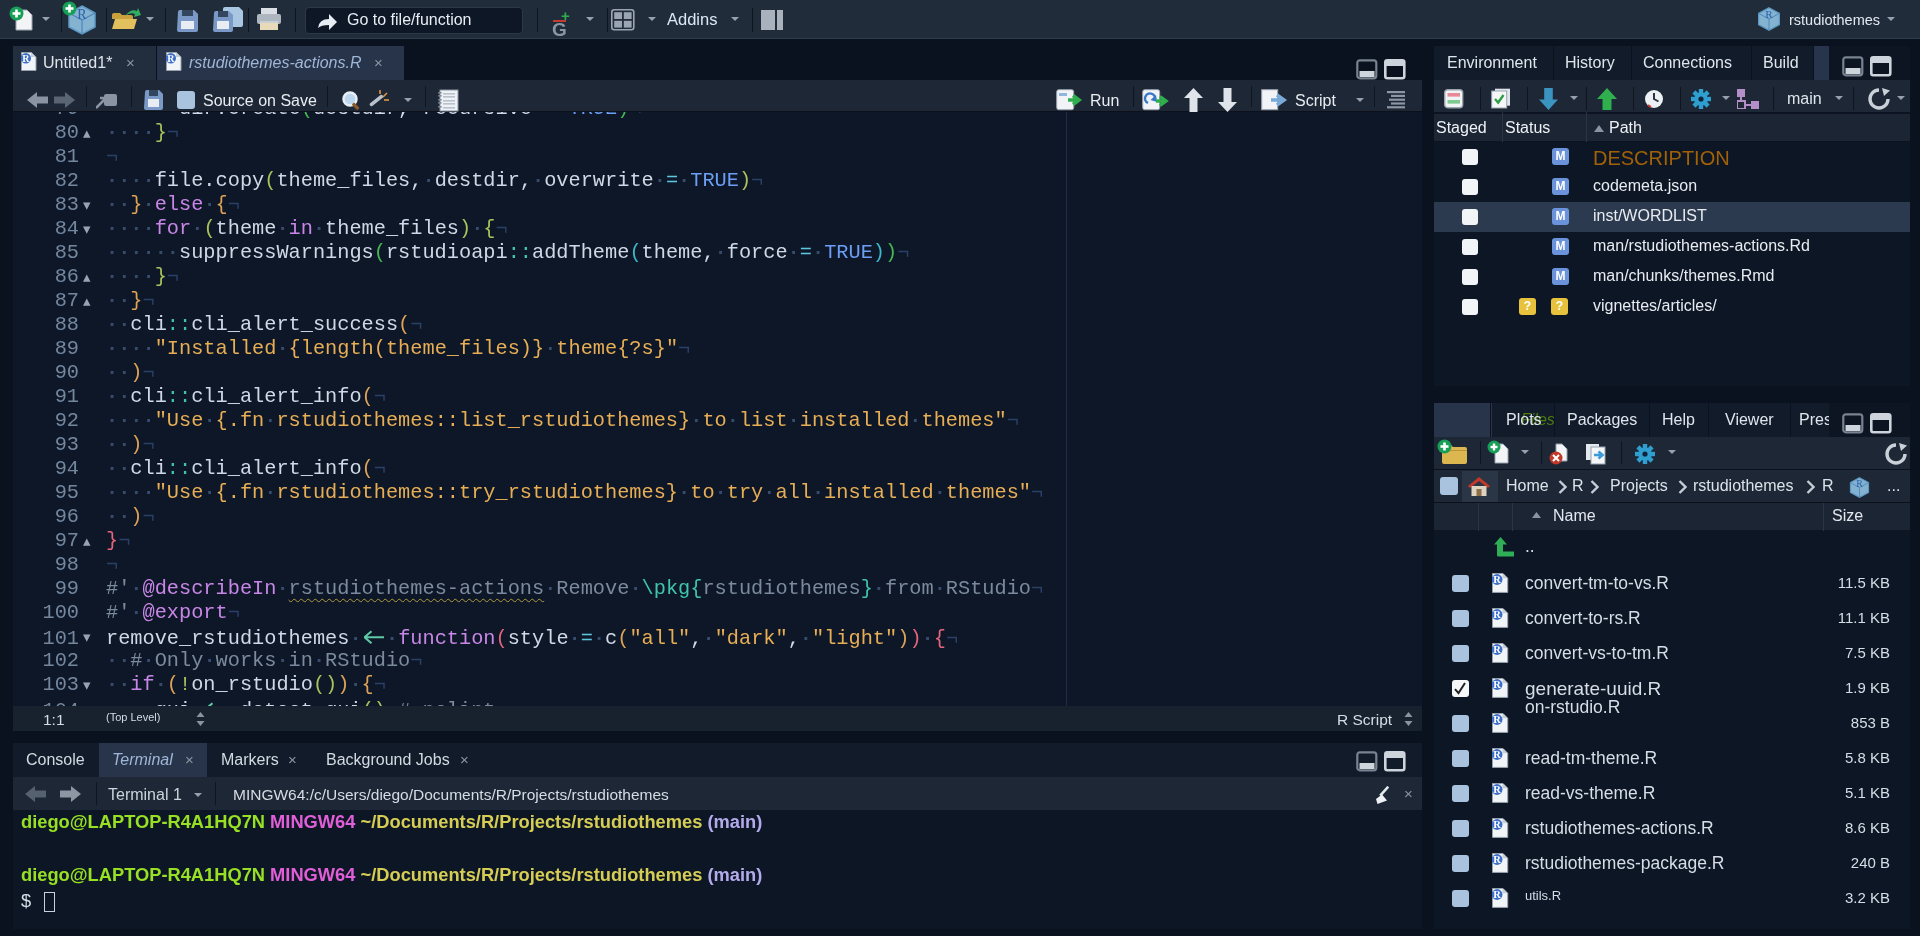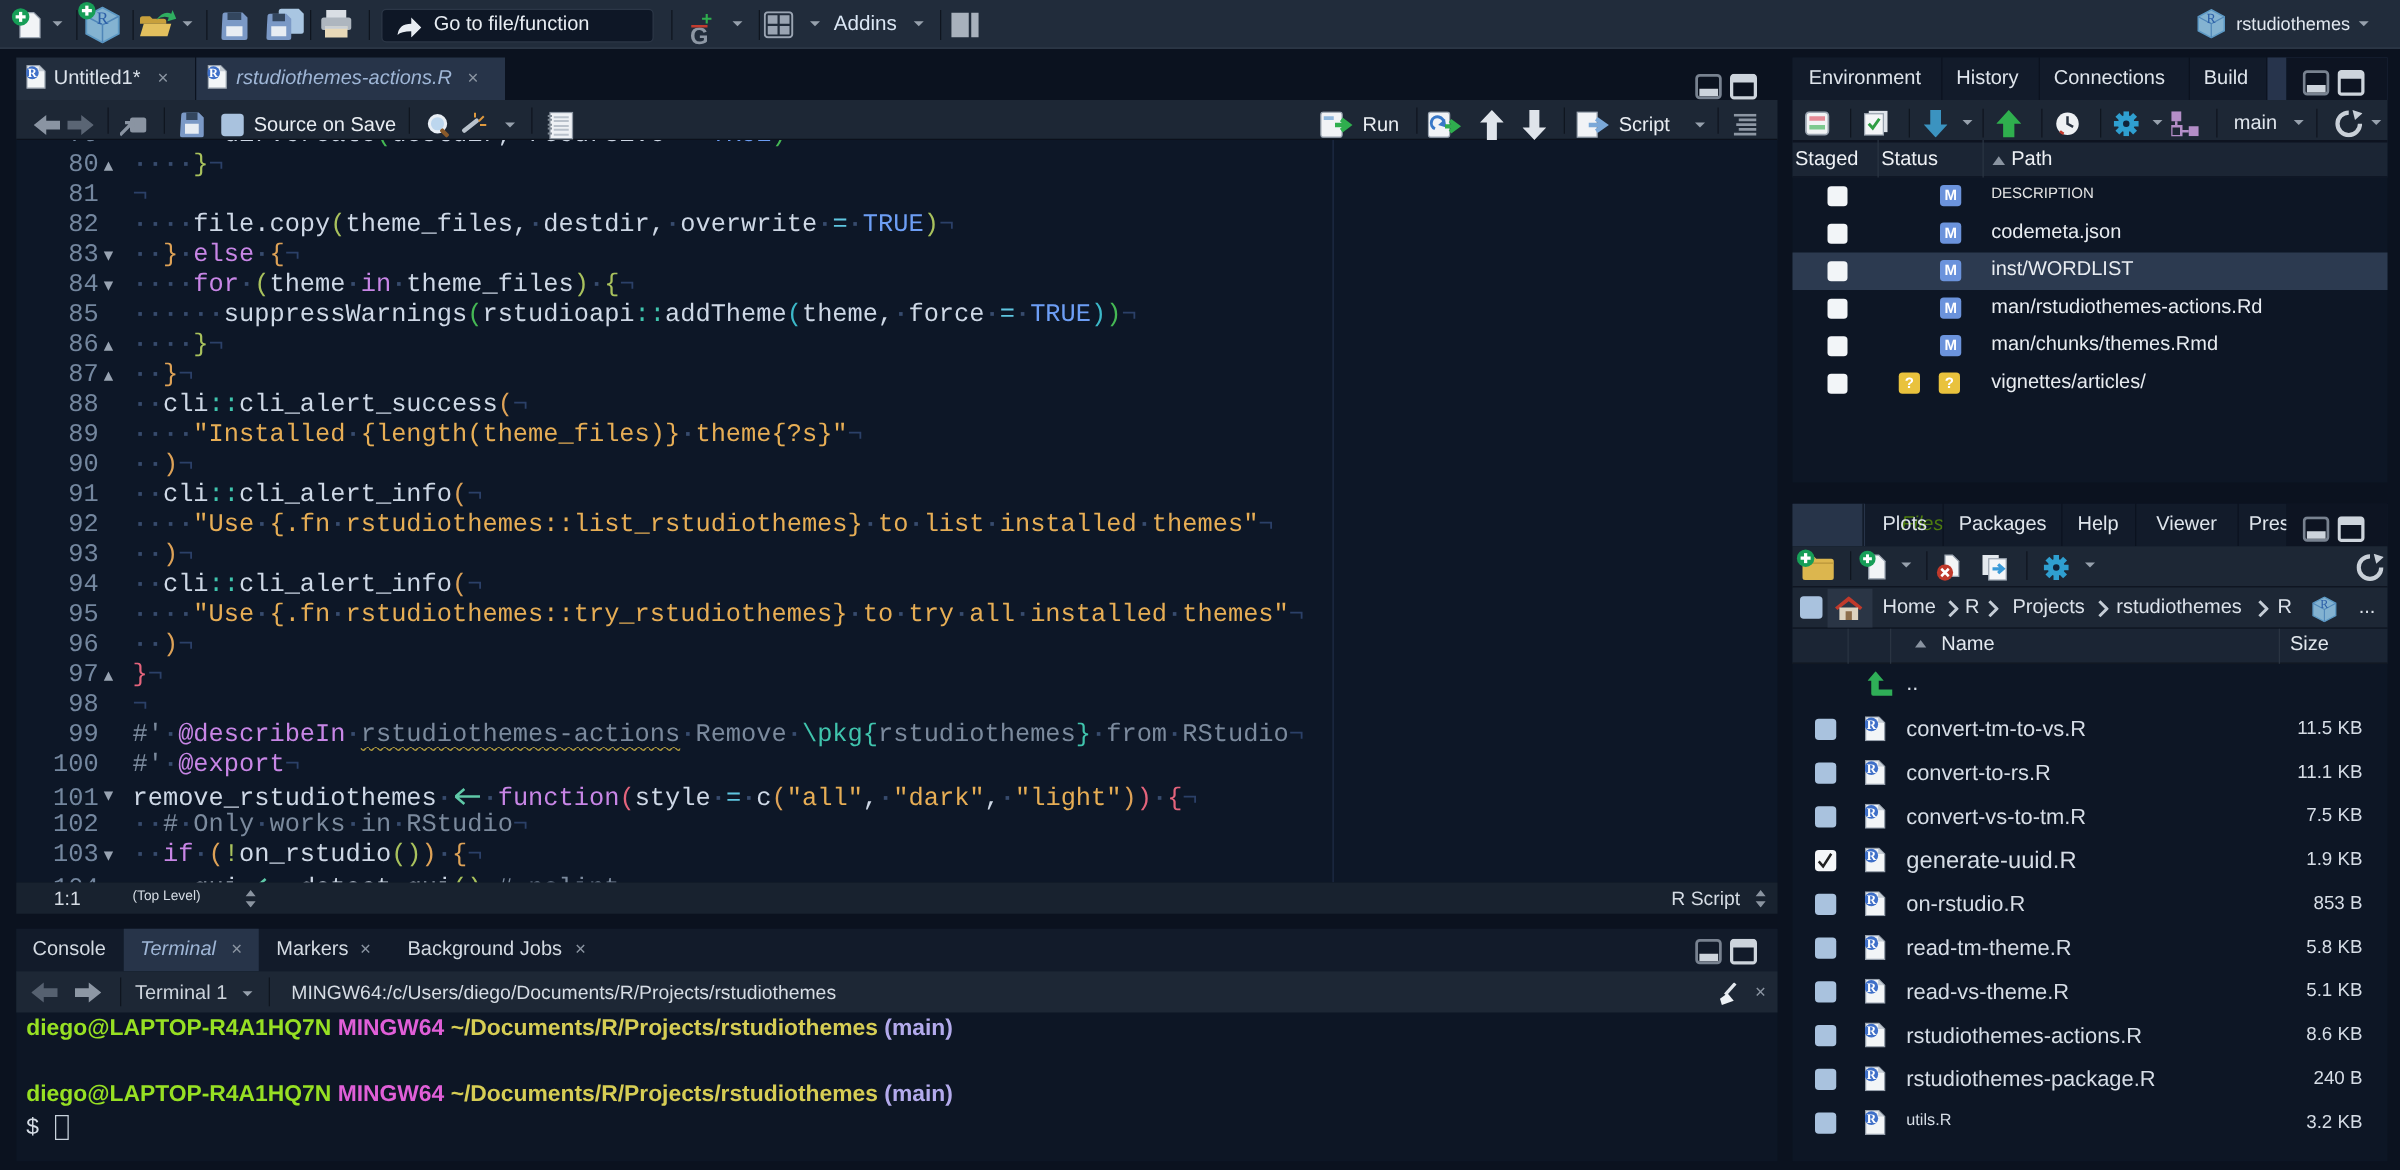--- a/index.html
+++ b/index.html
@@ -371,21 +371,21 @@
 <div class="txt" style="left:1436px;top:119px;font-size:16px;color:#eef1f5">Staged</div>
 <div class="txt" style="left:1505px;top:119px;font-size:16px;color:#eef1f5">Status</div>
 <svg style="position:absolute;left:1593px;top:123px" width="12" height="12" viewBox="0 0 12 12">
     <path d="M6.0 2 L11 9 h-10 z" fill="#8a94a1"></path>
   </svg>
 <div class="txt" style="left:1609px;top:119px;font-size:16px;color:#eef1f5">Path</div>
 <div style="position:absolute;left:1502px;top:112px;width:1px;height:30px;background:#2a3442"></div>
 <div style="position:absolute;left:1586px;top:112px;width:1px;height:30px;background:#2a3442"></div>
 <div style="position:absolute;left:1462px;top:149px;width:16px;height:16px;background:#f2f5f8;border-radius:3px"></div>
 <div style="position:absolute;left:1552px;top:148px;width:17px;height:17px;background:#6b93dc;border-radius:3px;color:#fff;font:bold 12px/17px 'Liberation Sans';text-align:center">M</div>
-<div class="txt" style="left:1593px;top:147px;color:#e5e5e5;font-size:12px">DESCRIPTION</div>
+<div class="txt" style="left:1593px;top:147px;color:#a16207;font-size:20px">DESCRIPTION</div>
 <div style="position:absolute;left:1462px;top:179px;width:16px;height:16px;background:#f2f5f8;border-radius:3px"></div>
 <div style="position:absolute;left:1552px;top:178px;width:17px;height:17px;background:#6b93dc;border-radius:3px;color:#fff;font:bold 12px/17px 'Liberation Sans';text-align:center">M</div>
 <div class="txt" style="left:1593px;top:177px;color:#e8ecf1;font-size:16px">codemeta.json</div>
 <div class="abs" style="left:1434px;top:202px;width:476px;height:30px;background:#2c3a50"></div>
 <div style="position:absolute;left:1462px;top:209px;width:16px;height:16px;background:#f2f5f8;border-radius:3px"></div>
 <div style="position:absolute;left:1552px;top:208px;width:17px;height:17px;background:#6b93dc;border-radius:3px;color:#fff;font:bold 12px/17px 'Liberation Sans';text-align:center">M</div>
 <div class="txt" style="left:1593px;top:207px;color:#e8ecf1;font-size:16px">inst/WORDLIST</div>
 <div style="position:absolute;left:1462px;top:239px;width:16px;height:16px;background:#f2f5f8;border-radius:3px"></div>
 <div style="position:absolute;left:1552px;top:238px;width:17px;height:17px;background:#6b93dc;border-radius:3px;color:#fff;font:bold 12px/17px 'Liberation Sans';text-align:center">M</div>
 <div class="txt" style="left:1593px;top:237px;color:#e8ecf1;font-size:16px">man/rstudiothemes-actions.Rd</div>
@@ -553,21 +553,21 @@
   </svg>
 <div class="txt" style="left:1525px;top:678px;color:#d6dde6;font-size:19px">generate-uuid.R</div>
 <div class="txt" style="left:1790px;top:679px;color:#d6dde6;width:100px;text-align:right;font-size:15px">1.9 KB</div>
 <div style="position:absolute;left:1452px;top:715px;width:17px;height:17px;background:#a9c2de;border-radius:3px"></div>
 <svg style="position:absolute;left:1492px;top:713px" width="17" height="20" viewBox="0 0 17 20">
     <path d="M0.5 0.5 h10.5 l4.7250000000000005 4.7250000000000005 v14.174999999999999 h-15.225 z" fill="#f2f5f7" stroke="#96a0ac" stroke-width="1"></path>
     <path d="M10.5 0.5 v4.7250000000000005 h4.7250000000000005 z" fill="#c6cdd5"></path>
     <circle cx="5.04" cy="6.510000000000001" r="5.460000000000001" fill="#3e6fc8"></circle>
     <text x="5.1450000000000005" y="10.290000000000001" font-family="Liberation Serif" font-size="10.5" font-weight="bold" fill="#fff" text-anchor="middle">R</text>
   </svg>
-<div class="txt" style="left:1525px;top:713px;color:#d6dde6;font-size:17.5px">on-rstudio.R</div>
+<div class="txt" style="left:1525px;top:697px;color:#d6dde6;font-size:17.5px">on-rstudio.R</div>
 <div class="txt" style="left:1790px;top:714px;color:#d6dde6;width:100px;text-align:right;font-size:15px">853 B</div>
 <div style="position:absolute;left:1452px;top:750px;width:17px;height:17px;background:#a9c2de;border-radius:3px"></div>
 <svg style="position:absolute;left:1492px;top:748px" width="17" height="20" viewBox="0 0 17 20">
     <path d="M0.5 0.5 h10.5 l4.7250000000000005 4.7250000000000005 v14.174999999999999 h-15.225 z" fill="#f2f5f7" stroke="#96a0ac" stroke-width="1"></path>
     <path d="M10.5 0.5 v4.7250000000000005 h4.7250000000000005 z" fill="#c6cdd5"></path>
     <circle cx="5.04" cy="6.510000000000001" r="5.460000000000001" fill="#3e6fc8"></circle>
     <text x="5.1450000000000005" y="10.290000000000001" font-family="Liberation Serif" font-size="10.5" font-weight="bold" fill="#fff" text-anchor="middle">R</text>
   </svg>
 <div class="txt" style="left:1525px;top:748px;color:#d6dde6;font-size:17.5px">read-tm-theme.R</div>
 <div class="txt" style="left:1790px;top:749px;color:#d6dde6;width:100px;text-align:right;font-size:15px">5.8 KB</div>

